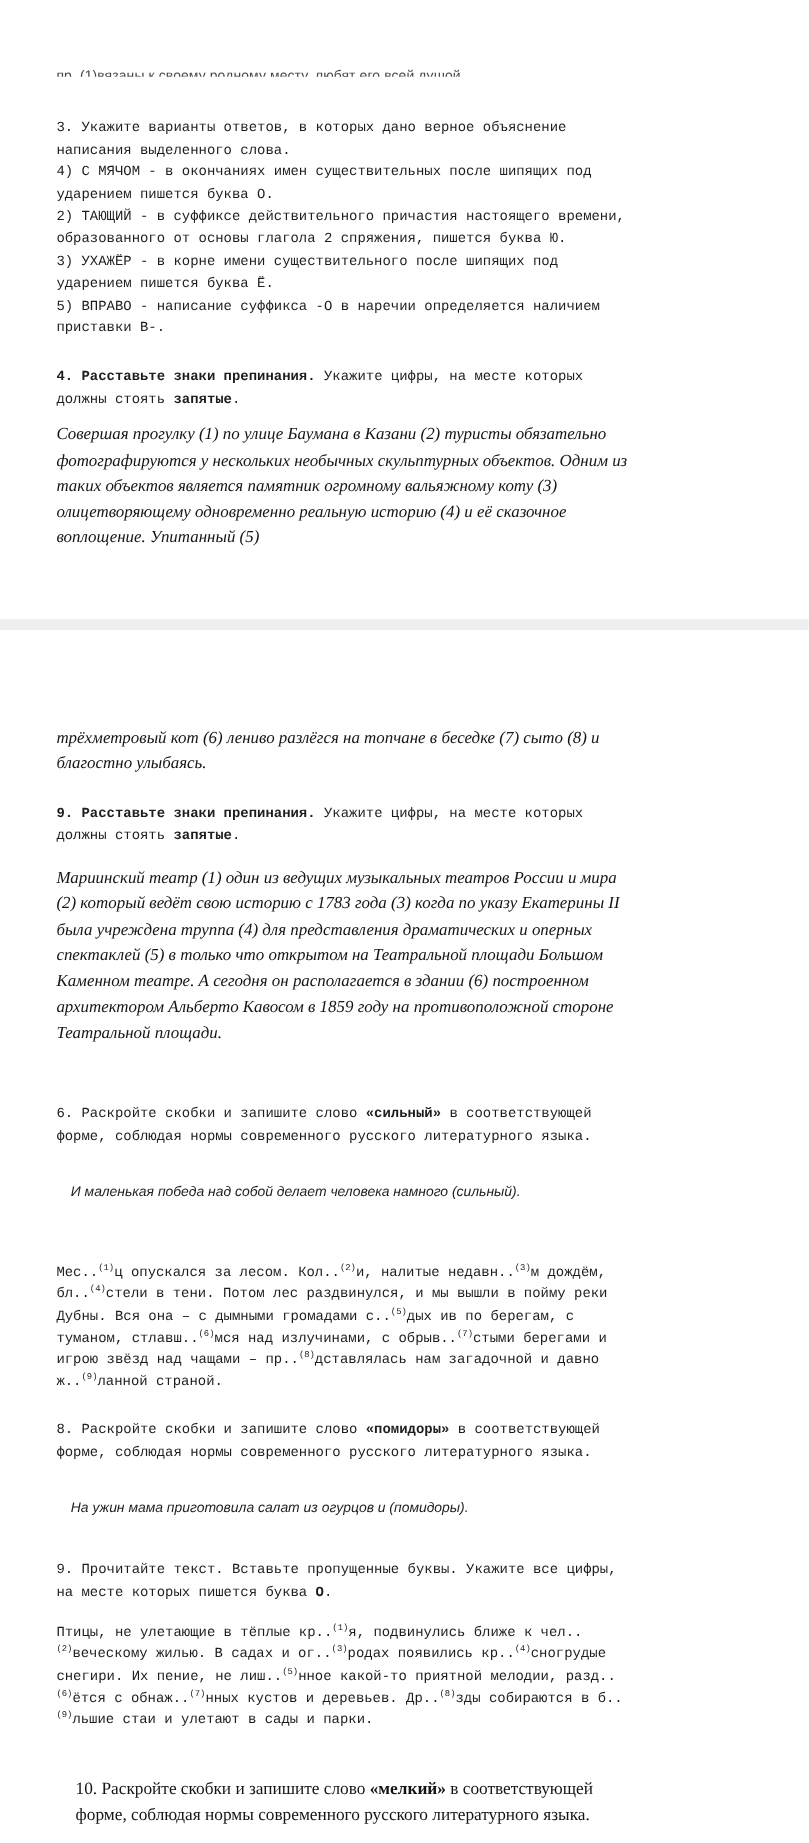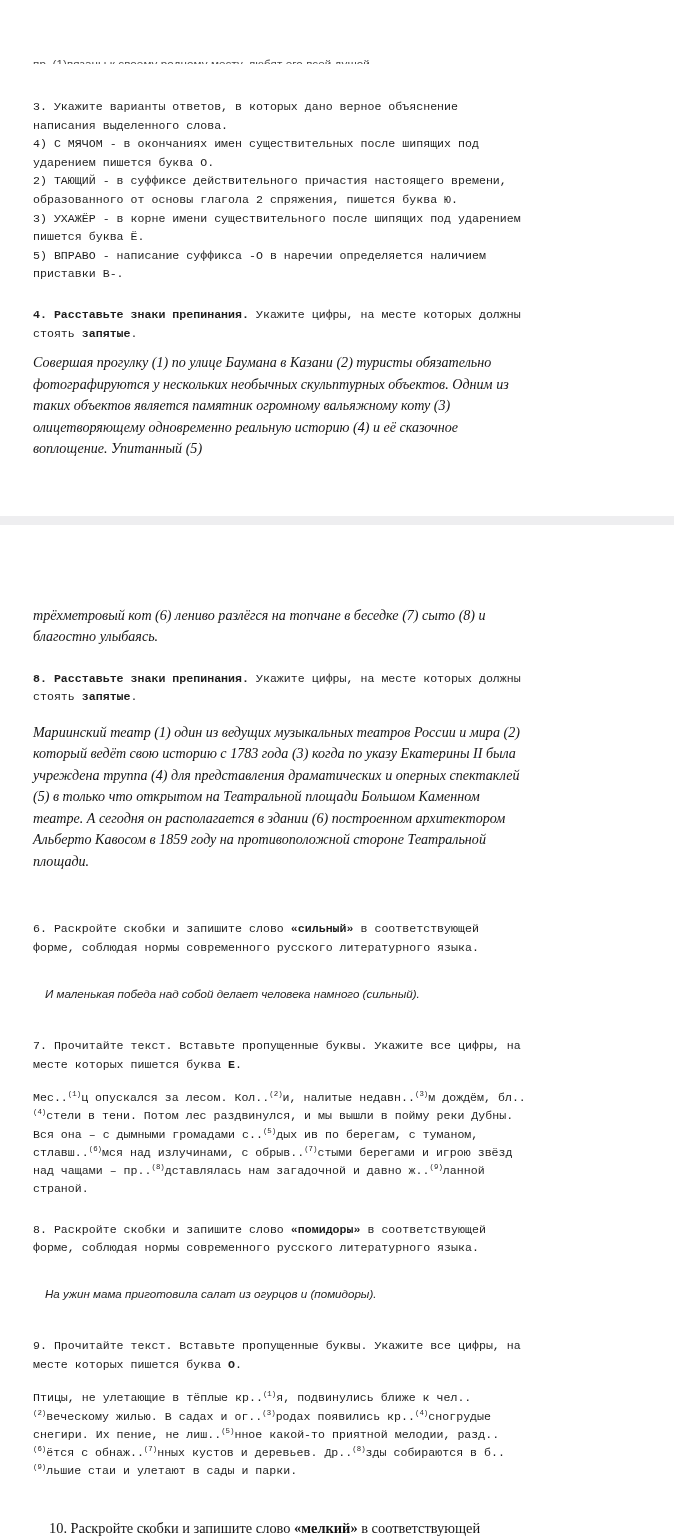--- a/index.html
+++ b/index.html
@@ -25,21 +25,21 @@
   }
 
   
   .page-break {
     width: 100%;
     height: 9px;
     background: #eeeef0;
   }
 
   .sheet {
-    padding: 0 29px 0 33px;
+    padding: 0 29px 0 47px;
     box-sizing: border-box;
     width: 556px;
   }
 
   .spacer-top     { height: 57px; }
   .gap-sm         { height: 9px; }
   .gap-md         { height: 15px; }
   .gap-lg         { height: 22px; }
   .gap-xl         { height: 34px; }
 
@@ -145,21 +145,21 @@
   <div class="sheet">
 
     <div style="height:80px"></div>
 
     <p class="serif-italic">трёхметровый кот (6) лениво разлёгся на топчане в беседке (7) сыто (8) и благостно улыбаясь.</p>
 
     <div class="gap-lg"></div>
 
     <div>
       <p class="sans">
-        <b>8. Расставьте знаки препинания.</b><span> Укажите цифры, на месте которых должны стоять </span><b>запятые</b><span>.</span>
+        <b>9. Расставьте знаки препинания.</b><span> Укажите цифры, на месте которых должны стоять </span><b>запятые</b><span>.</span>
       </p>
 
       <div class="gap-md"></div>
 
       <p class="serif-italic">Мариинский театр (1) один из ведущих музыкальных театров России и мира (2) который ведёт свою историю с 1783 года (3) когда по указу Екатерины II была учреждена труппа (4) для представления драматических и оперных спектаклей (5) в только что открытом на Театральной площади Большом Каменном театре. А сегодня он располагается в здании (6) построенном архитектором Альберто Кавосом в 1859 году на противоположной стороне Театральной площади.</p>
     </div>
 
     <div style="height:48px"></div>
 
     <div>
@@ -168,23 +168,20 @@
       </p>
 
       <div class="gap-md"></div>
 
       <p class="sans-italic">И маленькая победа над собой делает человека намного (сильный).</p>
     </div>
 
     <div class="gap-lg"></div>
 
     <div>
-      <p class="sans">
-        <span>7. Прочитайте текст. Вставьте пропущенные буквы. Укажите все цифры, на месте которых пишется буква </span><b>Е</b><span>.</span>
-      </p>
 
       <div class="gap-md"></div>
 
       <p class="sans tight" id="task7-text"><span>Мес..</span><sup>(1)</sup><span>ц опускался за лесом. Кол..</span><sup>(2)</sup><span>и, налитые недавн..</span><sup>(3)</sup><span>м дождём, бл..</span><sup>(4)</sup><span>стели в тени. Потом лес раздвинулся, и мы вышли в пойму реки Дубны. Вся она – с дымными громадами с..</span><sup>(5)</sup><span>дых ив по берегам, с туманом, стлавш..</span><sup>(6)</sup><span>мся над излучинами, с обрыв..</span><sup>(7)</sup><span>стыми берегами и игрою звёзд над чащами – пр..</span><sup>(8)</sup><span>дставлялась нам загадочной и давно ж..</span><sup>(9)</sup><span>ланной страной.</span></p>
     </div>
 
     <div class="gap-lg"></div>
 
     <div>
       <p class="sans">

